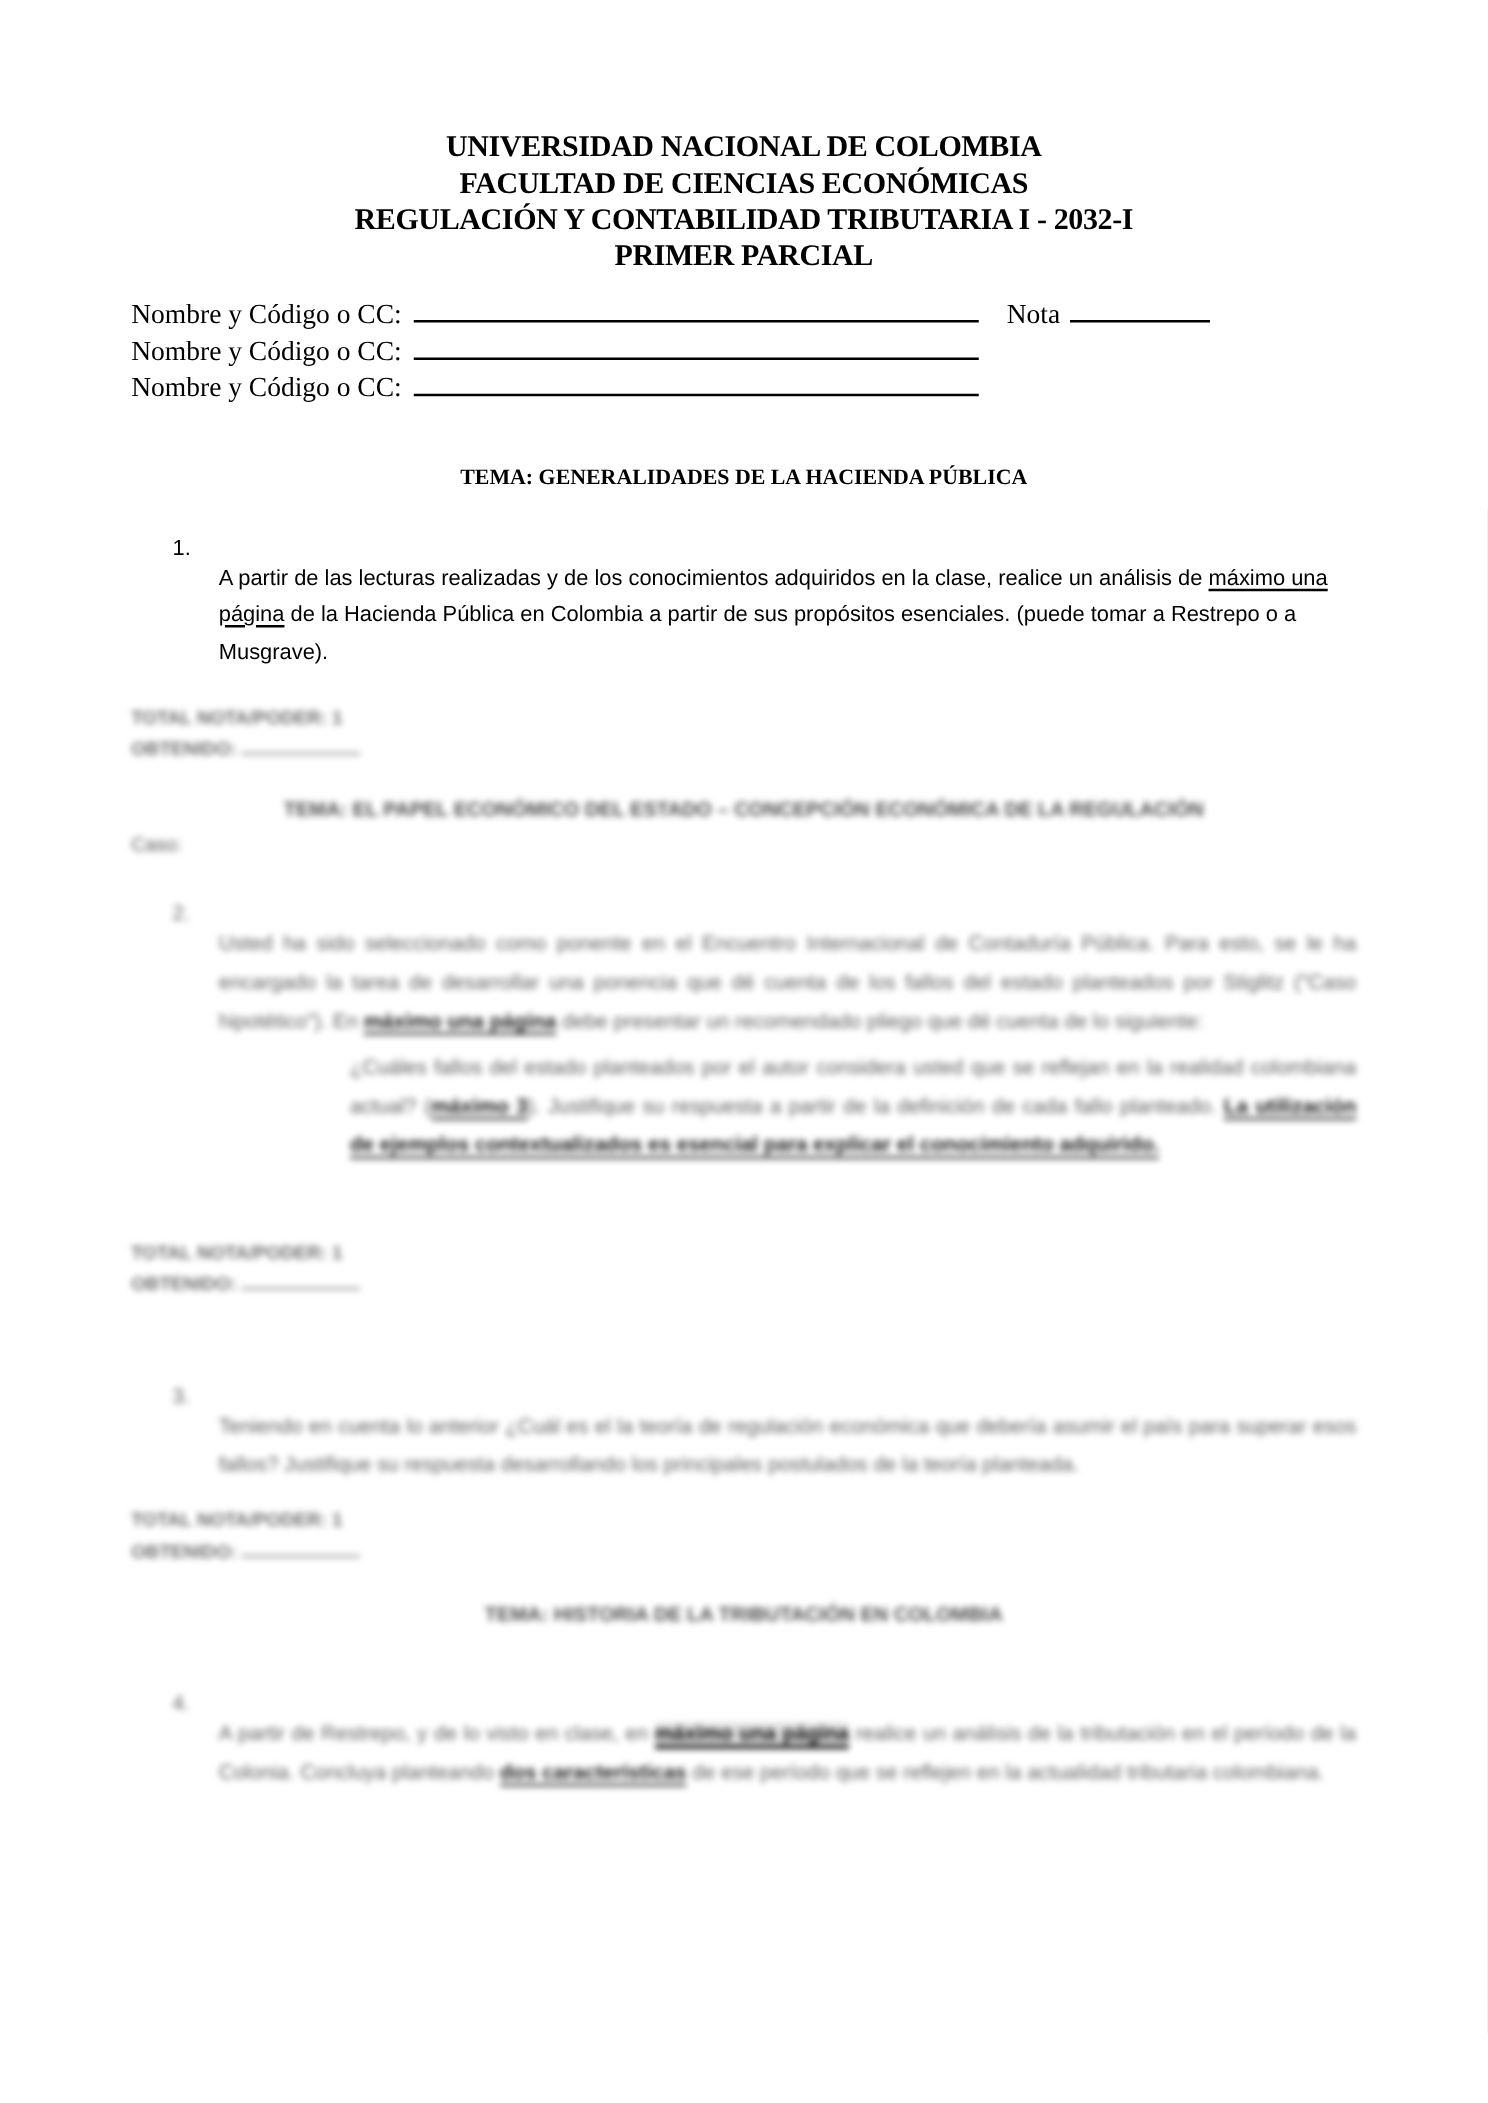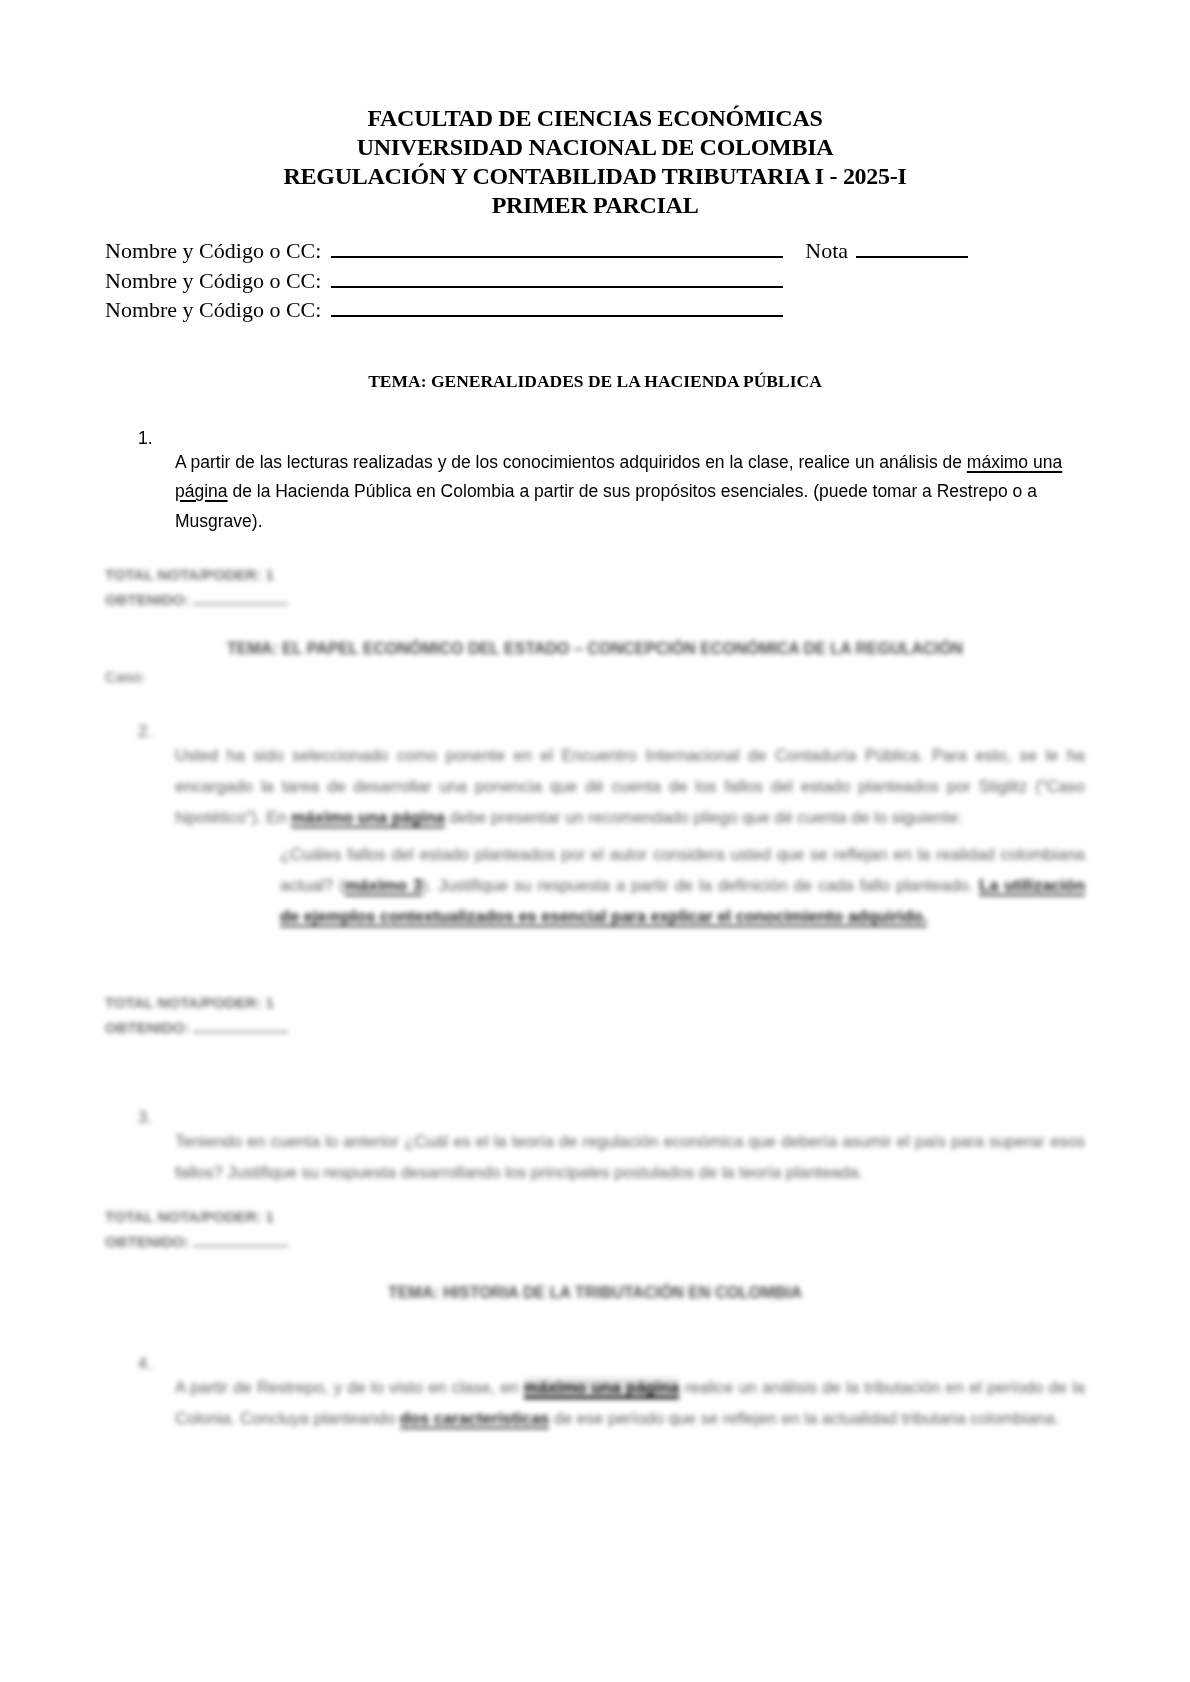--- a/index.html
+++ b/index.html
@@ -133,23 +133,23 @@
     border-bottom:3px solid #000;
   }
 </style>
 </head>
 <body>
 
 <div class="page">
   <div class="content">
 
     <div class="doc-header">
+      <div>UNIVERSIDAD NACIONAL DE COLOMBIA</div>
       <div>FACULTAD DE CIENCIAS ECONÓMICAS</div>
-      <div>UNIVERSIDAD NACIONAL DE COLOMBIA</div>
-      <div>REGULACIÓN Y CONTABILIDAD TRIBUTARIA I - 2025-I</div>
+      <div>REGULACIÓN Y CONTABILIDAD TRIBUTARIA I - 2032-I</div>
       <div>PRIMER PARCIAL</div>
     </div>
 
     <div class="sig-block">
       <div class="sig-row">
         <span>Nombre y Código o CC:</span><span class="uline u-name"></span><span class="nota-label">Nota</span><span class="uline u-nota"></span>
       </div>
       <div class="sig-row">
         <span>Nombre y Código o CC:</span><span class="uline u-name"></span>
       </div>

